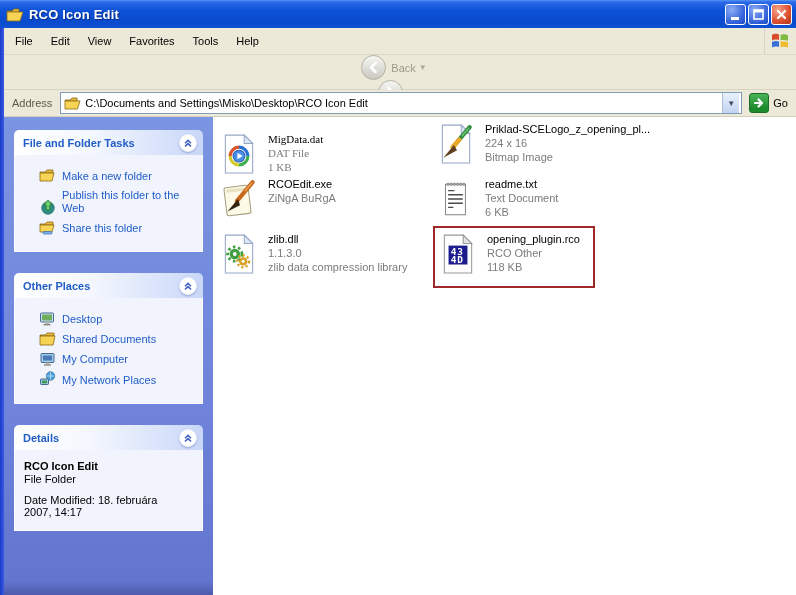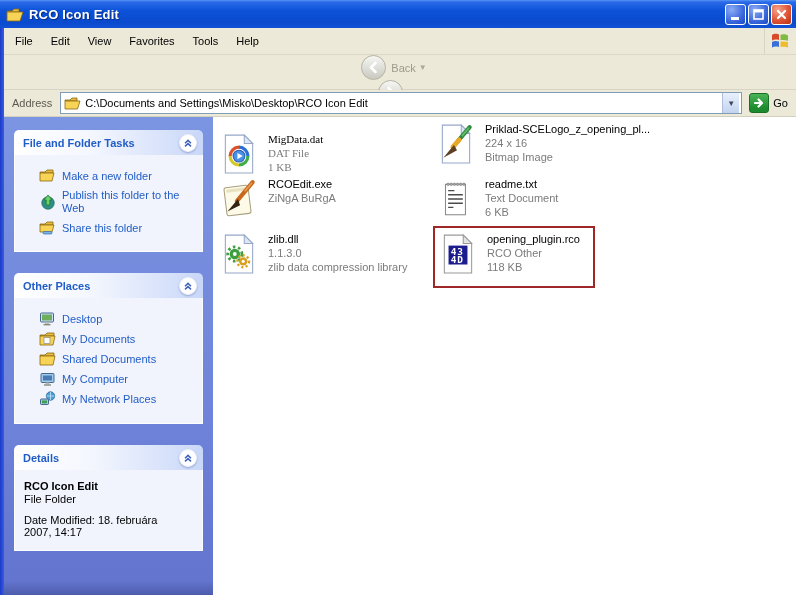--- a/index.html
+++ b/index.html
@@ -99,21 +99,21 @@
   .panel-title { color:#215dc6; font-weight:bold; }
   .panel-chevron {
     width:18px; height:18px; border-radius:50%; background:#fff;
     border:1px solid #eef2fc; box-shadow:0 1px 2px rgba(40,60,140,.35);
     display:flex; align-items:center; justify-content:center;
   }
   .panel-body {
     background:#f1f4fd; border:1px solid #fdfdfe; border-top:none;
     padding:8px 6px 10px 10px; color:#215dc6;
   }
-  .task-item { display:flex; align-items:center; margin:6px 0; cursor:default;padding-left:14px; }
+  .task-item { display:flex; align-items:flex-end; margin:6px 0; cursor:default;padding-left:14px; }
   .task-item .ticon { flex:0 0 18px; margin-right:5px; margin-top:-1px; }
   .task-item .tlabel { line-height:13px; }
   .details-body { color:#000; padding:10px 8px 12px 9px; }
   .details-name { font-weight:bold; }
   .details-type { margin-top:1px; }
   .details-date { margin-top:9px; line-height:12px; width:140px; }
 
   
   .tile { position:absolute; display:flex; align-items:flex-start; cursor:default; }
   .tile .ficon { flex:0 0 42px; margin-right:8px; }
@@ -299,28 +299,20 @@
               <rect x="3" y="3.5" width="10" height="6" fill="#6fae5c"></rect>
               <rect x="6" y="11" width="4" height="2" fill="#b9b9b0"></rect>
                 <rect x="4.5" y="13" width="7" height="1.4" fill="#8a8a80"></rect>
             </svg>
             <span class="tlabel">Desktop</span>
           </div>
           <div class="task-item">
             <svg class="ticon" width="18" height="15" viewBox="0 0 18 15">
               <path d="M1,4 h5 l2,-2 h7 v3 h-14 z" fill="#e8b93e" stroke="#8a6a10" stroke-width="0.8"></path>
               <path d="M1,5 h15 l-2,9 h-13 z" fill="#f7d356" stroke="#8a6a10" stroke-width="0.8"></path>
-              <rect x="5" y="6.5" width="6" height="6" fill="#fff" stroke="#8a8a8a" stroke-width="0.7"></rect>
-            </svg>
-            <span class="tlabel">My Documents</span>
-          </div>
-          <div class="task-item">
-            <svg class="ticon" width="18" height="15" viewBox="0 0 18 15">
-              <path d="M1,4 h5 l2,-2 h7 v3 h-14 z" fill="#e8b93e" stroke="#8a6a10" stroke-width="0.8"></path>
-              <path d="M1,5 h15 l-2,9 h-13 z" fill="#f7d356" stroke="#8a6a10" stroke-width="0.8"></path>
             </svg>
             <span class="tlabel">Shared Documents</span>
           </div>
           <div class="task-item">
             <svg class="ticon" width="18" height="15" viewBox="0 0 18 15">
               <rect x="2" y="2.5" width="13" height="9" rx="1" fill="#9ecbe8" stroke="#44688f"></rect>
               <rect x="4" y="4.5" width="9" height="5" fill="#4a7ab5"></rect>
               <rect x="6.5" y="11.5" width="4" height="1.8" fill="#b9b9b0"></rect>
                 <rect x="5" y="13.3" width="7" height="1.4" fill="#8a8a80"></rect>
             </svg>

